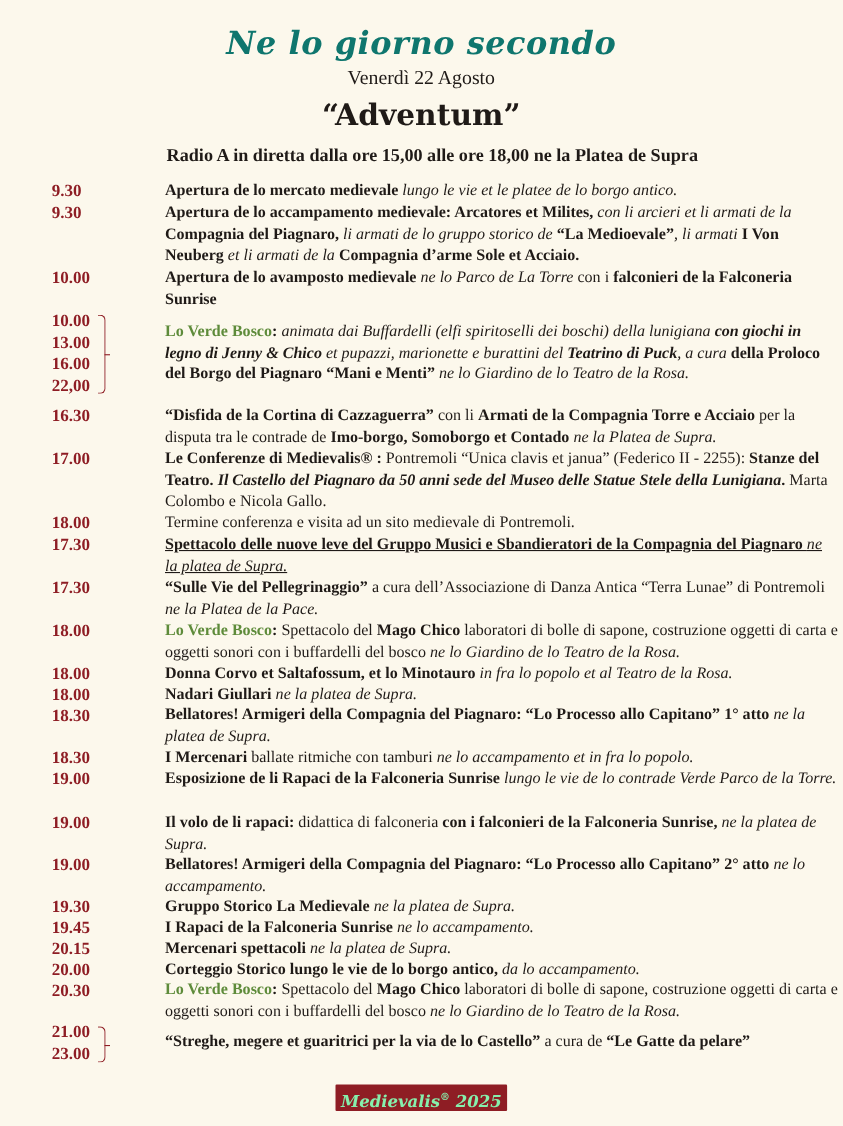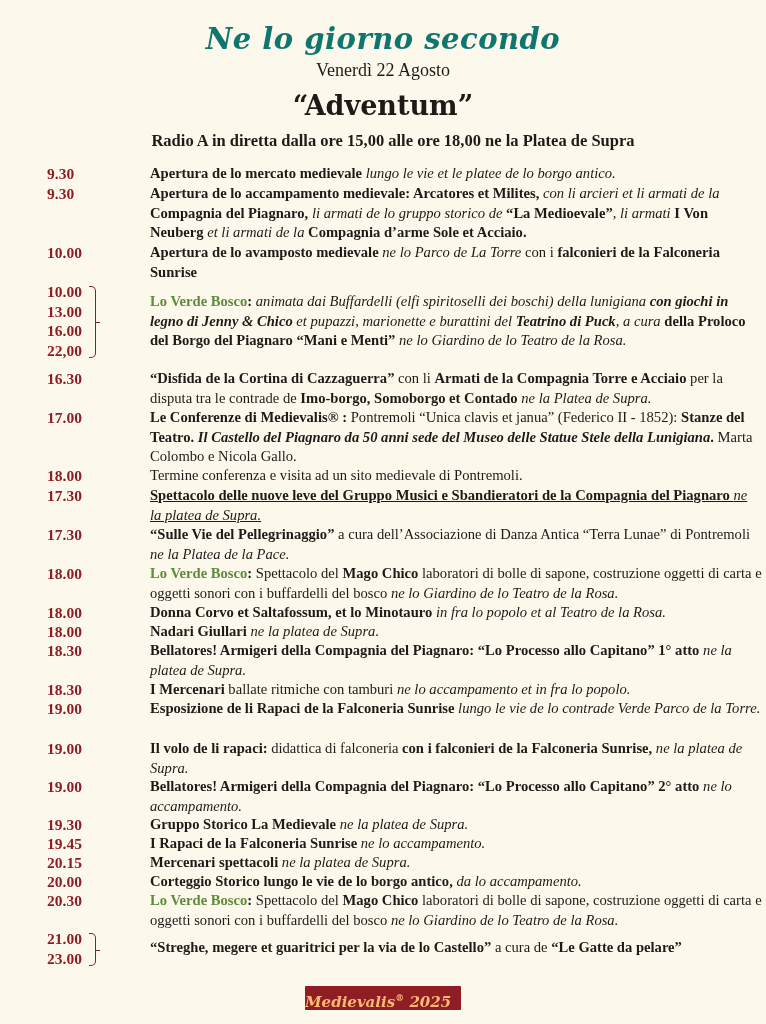--- a/index.html
+++ b/index.html
@@ -53,22 +53,22 @@
       position:absolute; left:89px; width:6px;
       border:1.2px solid #8e1d24; border-left:none;
       border-radius:0 5px 5px 0;
     }
     .brace::after {
       content:""; position:absolute; right:-5px; top:50%;
       width:5px; height:1.2px; background:#8e1d24;
     }
     .footer {
       position:absolute; left:305px; top:986px; width:156px; height:24px;
-      background:#8e1d24; color:#fdba74;
-      font-size:15px; line-height:24px;
+      background:#8e1d24; color:#86efac;
+      text-align:center; font-size:15px; line-height:24px;
       font-family:"DejaVu Serif","Liberation Serif",serif; font-style:italic; font-weight:bold;
       border-radius:1px;
     }
     .footer sup { font-size:9px; }
   </style>
 </head>
 <body>
 
 <div class="header">
   <div class="title">Ne lo giorno secondo</div>
@@ -99,21 +99,21 @@
       </div>
       <div class="brace" style="top: 4px; height: 70px;"></div>
       <div class="text" style="top: 10px;"><span class="green">Lo Verde Bosco</span><b>: </b><i>animata dai Buffardelli  (elfi spiritoselli dei boschi) della lunigiana </i><b style="font-style: italic;">con giochi in legno di Jenny &amp; Chico </b><i>et pupazzi, marionette e burattini del </i><b style="font-style: italic;">Teatrino di Puck</b><i>, a cura </i><b>della Proloco del Borgo del Piagnaro “Mani e Menti”  </b><i>ne lo Giardino de lo Teatro de la Rosa.</i></div>
     </div>
     <div class="row" style="top: 369px;">
       <div class="time">16.30</div>
       <div class="text" style="top: 0px;"><b>“Disfida de la Cortina di Cazzaguerra”</b><span> con li </span><b>Armati de la Compagnia Torre e Acciaio</b><span> per la disputa tra le contrade de </span><b>Imo-borgo, Somoborgo et Contado </b><i>ne la Platea de Supra.</i></div>
     </div>
     <div class="row" style="top: 408px;">
       <div class="time">17.00</div>
-      <div class="text" style="top: 0px;"><b>Le Conferenze di Medievalis® : </b><span>Pontremoli “Unica clavis et janua” (Federico II - 1852): </span><b>Stanze del Teatro. </b><b style="font-style: italic;">Il Castello del Piagnaro da 50 anni sede del Museo delle Statue Stele della Lunigiana</b><b>. </b><span>Marta Colombo e Nicola Gallo.</span></div>
+      <div class="text" style="top: 0px;"><b>Le Conferenze di Medievalis® : </b><span>Pontremoli “Unica clavis et janua” (Federico II - 2255): </span><b>Stanze del Teatro. </b><b style="font-style: italic;">Il Castello del Piagnaro da 50 anni sede del Museo delle Statue Stele della Lunigiana</b><b>. </b><span>Marta Colombo e Nicola Gallo.</span></div>
     </div>
     <div class="row" style="top: 466px;">
       <div class="time">18.00</div>
       <div class="text" style="top: 0px;"><span>Termine conferenza e visita ad un sito medievale di Pontremoli.</span></div>
     </div>
     <div class="row" style="top: 486px;">
       <div class="time">17.30</div>
       <div class="text" style="top: 0px; text-decoration: underline;"><b>Spettacolo delle nuove leve del Gruppo Musici e Sbandieratori de la Compagnia del Piagnaro </b><i>ne la platea de Supra.</i></div>
     </div>
     <div class="row" style="top: 525px;">

